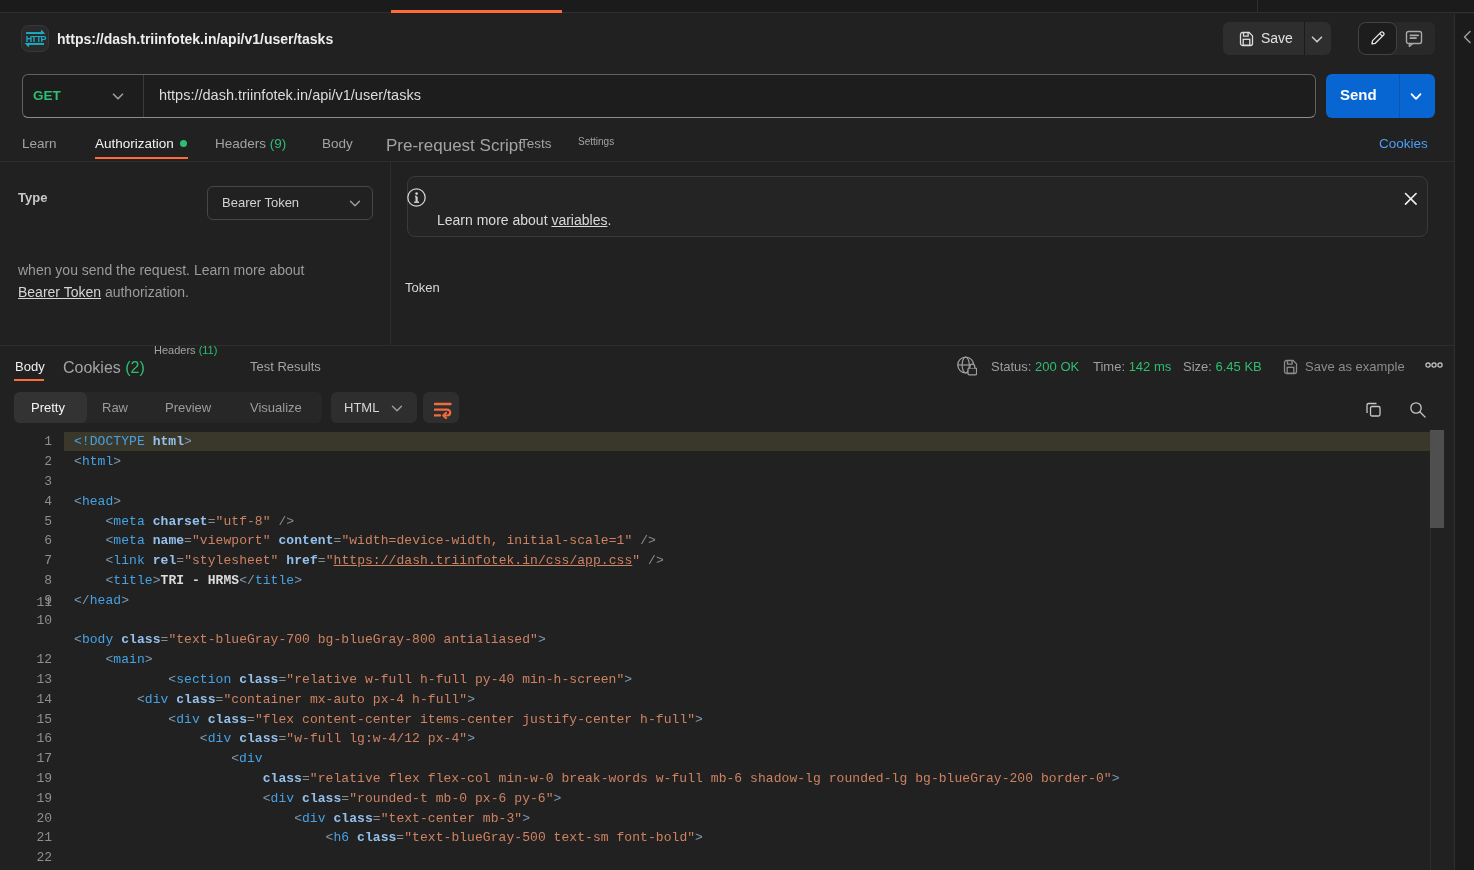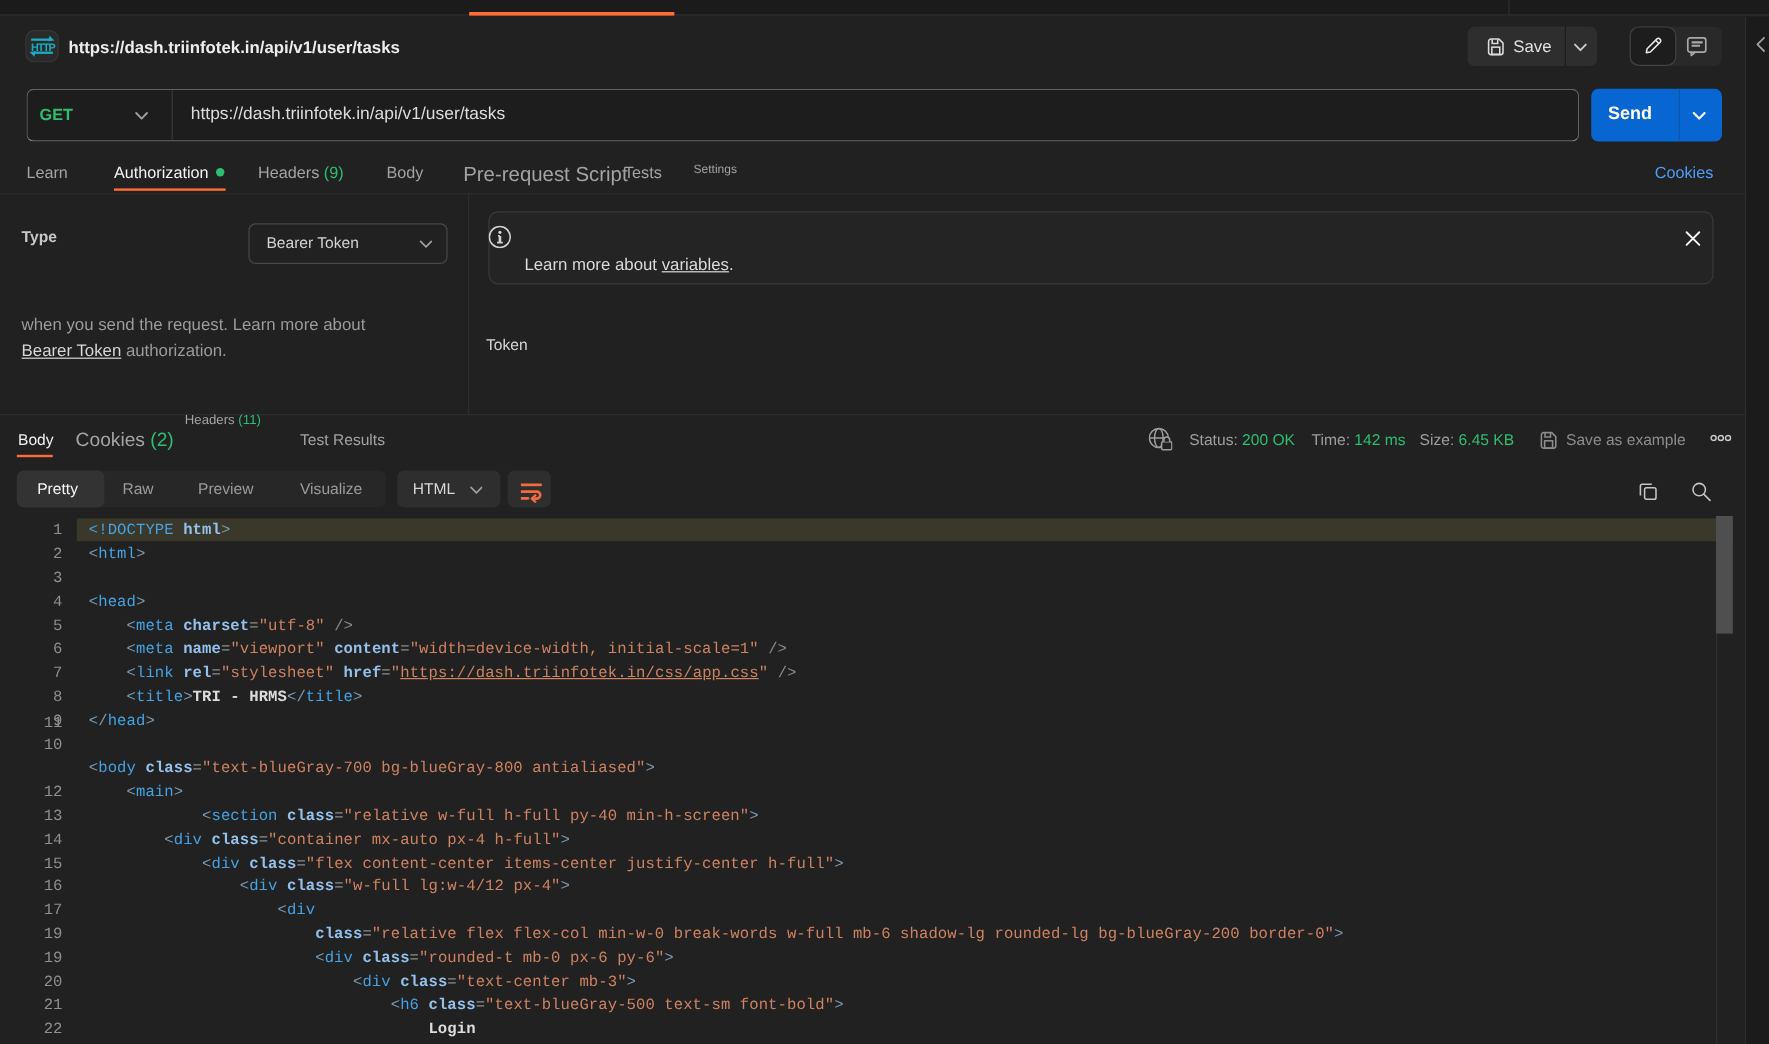--- a/index.html
+++ b/index.html
@@ -265,18 +265,17 @@
     <div class="cl" style="top:751.1px">                    <span style="color:#7E9AB0">&lt;</span><span style="color:#45A2E4">div</span></div>
     <div class="gut" style="top:770.9px">19</div>
     <div class="cl" style="top:770.9px">                        <span style="color:#94C0EC;font-weight:bold">class</span><span style="color:#8B8B8B">=</span><span style="color:#CE8261">"relative flex flex-col min-w-0 break-words w-full mb-6 shadow-lg rounded-lg bg-blueGray-200 border-0"</span><span style="color:#7E9AB0">&gt;</span></div>
     <div class="gut" style="top:790.7px">19</div>
     <div class="cl" style="top:790.7px">                        <span style="color:#7E9AB0">&lt;</span><span style="color:#45A2E4">div</span> <span style="color:#94C0EC;font-weight:bold">class</span><span style="color:#8B8B8B">=</span><span style="color:#CE8261">"rounded-t mb-0 px-6 py-6"</span><span style="color:#7E9AB0">&gt;</span></div>
     <div class="gut" style="top:810.5px">20</div>
     <div class="cl" style="top:810.5px">                            <span style="color:#7E9AB0">&lt;</span><span style="color:#45A2E4">div</span> <span style="color:#94C0EC;font-weight:bold">class</span><span style="color:#8B8B8B">=</span><span style="color:#CE8261">"text-center mb-3"</span><span style="color:#7E9AB0">&gt;</span></div>
     <div class="gut" style="top:830.3px">21</div>
     <div class="cl" style="top:830.3px">                                <span style="color:#7E9AB0">&lt;</span><span style="color:#45A2E4">h6</span> <span style="color:#94C0EC;font-weight:bold">class</span><span style="color:#8B8B8B">=</span><span style="color:#CE8261">"text-blueGray-500 text-sm font-bold"</span><span style="color:#7E9AB0">&gt;</span></div>
     <div class="gut" style="top:850.1px">22</div>
-    <div class="cl" style="top:850.1px">                                    <span style="color:#DCDCDC;font-weight:bold">Login</span></div>
 
   <div class="abs" style="left:1430px;top:431px;width:1px;height:439px;background:#2E2E2E"></div>
   <div class="abs" style="left:1430px;top:430px;width:14px;height:98px;background:#4F4F4F"></div>
 
 </div>
 
 </body></html>

